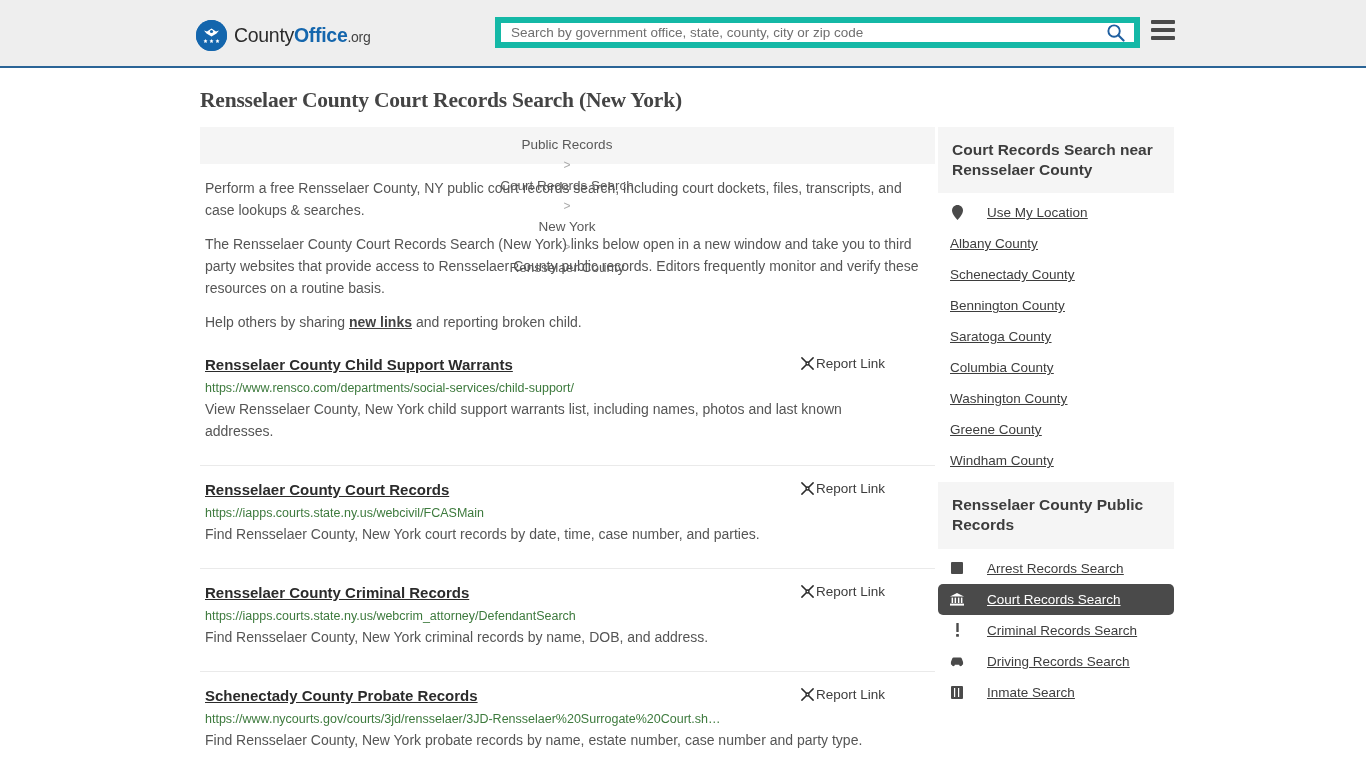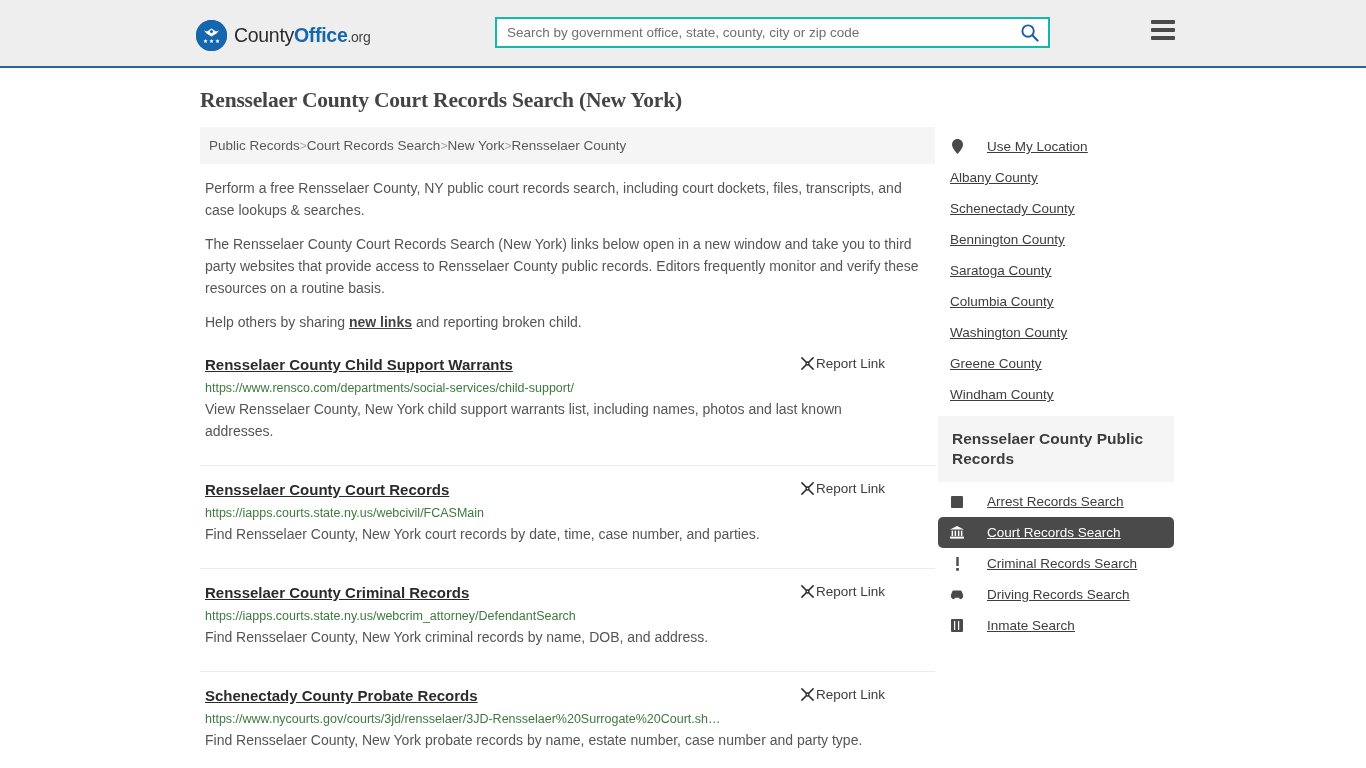--- a/index.html
+++ b/index.html
@@ -44,24 +44,24 @@
     font-weight: 400;
     white-space: nowrap;
   }
   .logo-text .b { color: #1466ad; font-weight: 700; }
   .logo-text .org { font-size: 14px; color: #444; text-align: center; }
 
   .search-shell {
     position: absolute;
     left: 495px;
     top: 17px;
-    width: 555px;
+    width: 645px;
     height: 31px;
     background: #ffffff;
-    border: 2px solid #14b8a6;
+    border: 6px solid #14b8a6;
     display: flex;
     align-items: center;
   }
   .search-input {
     flex: 1;
     border: 0;
     outline: 0;
     height: 100%;
     padding: 0 10px;
     font-size: 13.5px;
@@ -119,21 +119,23 @@
 
   
   .breadcrumb {
     background: #f5f5f5;
     padding: 10px 10px 10px 9px;
     font-size: 13.5px;
     color: #777;
     height: 37px;
     display: flex;
     align-items: center;
+    gap: 6px;
     white-space: nowrap;
+    flex-direction: column;
   }
   .breadcrumb a { color: #595959; text-decoration: none; }
   .breadcrumb .sep { color: #aaa; font-size: 12px; }
   .breadcrumb .current { color: #595959; }
 
   
   .intro p {
     font-size: 14px;
     line-height: 1.55;
     color: #555555;
@@ -360,20 +362,21 @@
           <div class="result-url">https://www.nycourts.gov/courts/3jd/rensselaer/3JD-Rensselaer%20Surrogate%20Court.sh…</div>
           <div class="result-desc">Find Rensselaer County, New York probate records by name, estate number, case number and party type.</div>
         </div>
 
       </div>
     </div>
 
     <div class="side-col">
 
       <div class="side-box">
+        <div class="side-head">Court Records Search near Rensselaer County</div>
         <div class="side-list">
 
           <div class="side-item">
             <span class="ic">
               <svg width="11" height="15" viewBox="0 0 11 15">
                   <path d="M5.5 0C2.46 0 0 2.46 0 5.5C0 9.6 5.5 15 5.5 15S11 9.6 11 5.5C11 2.46 8.54 0 5.5 0Z" fill="#4a4a4a"></path>
                 </svg>
             </span>
             <a>Use My Location</a>
           </div>

